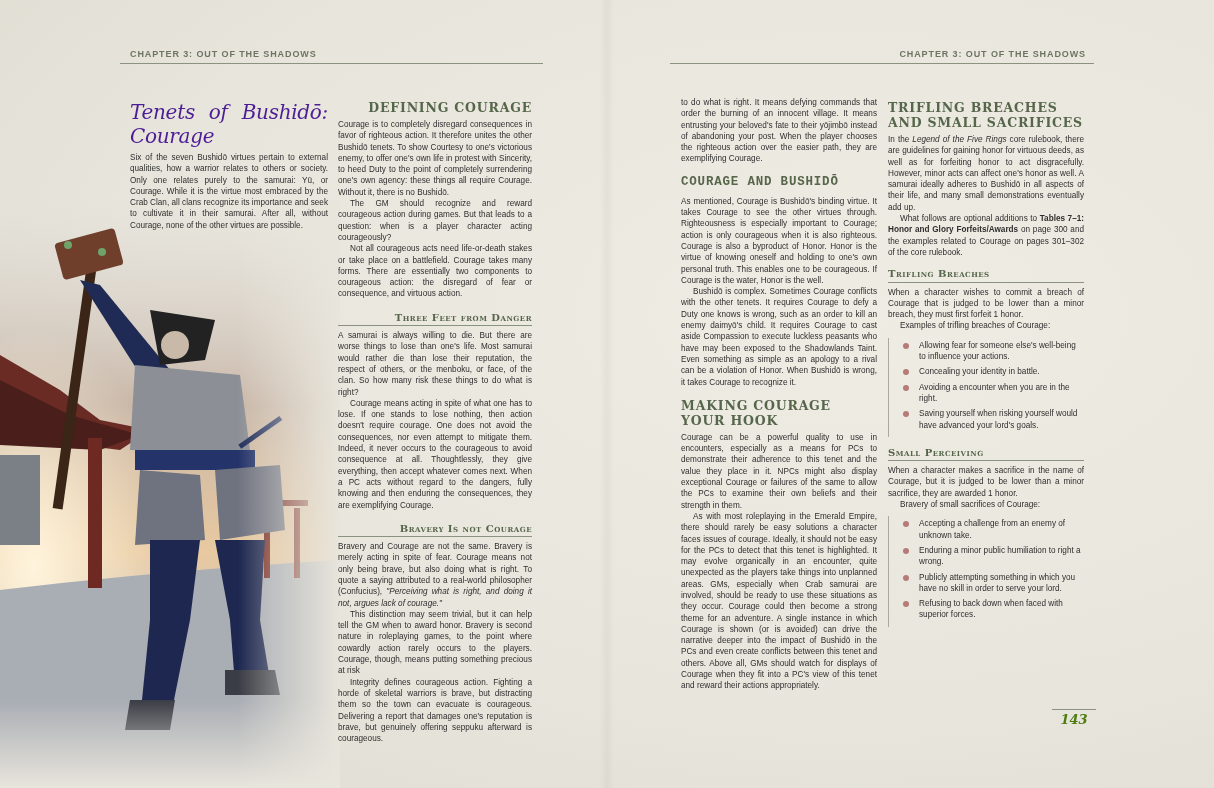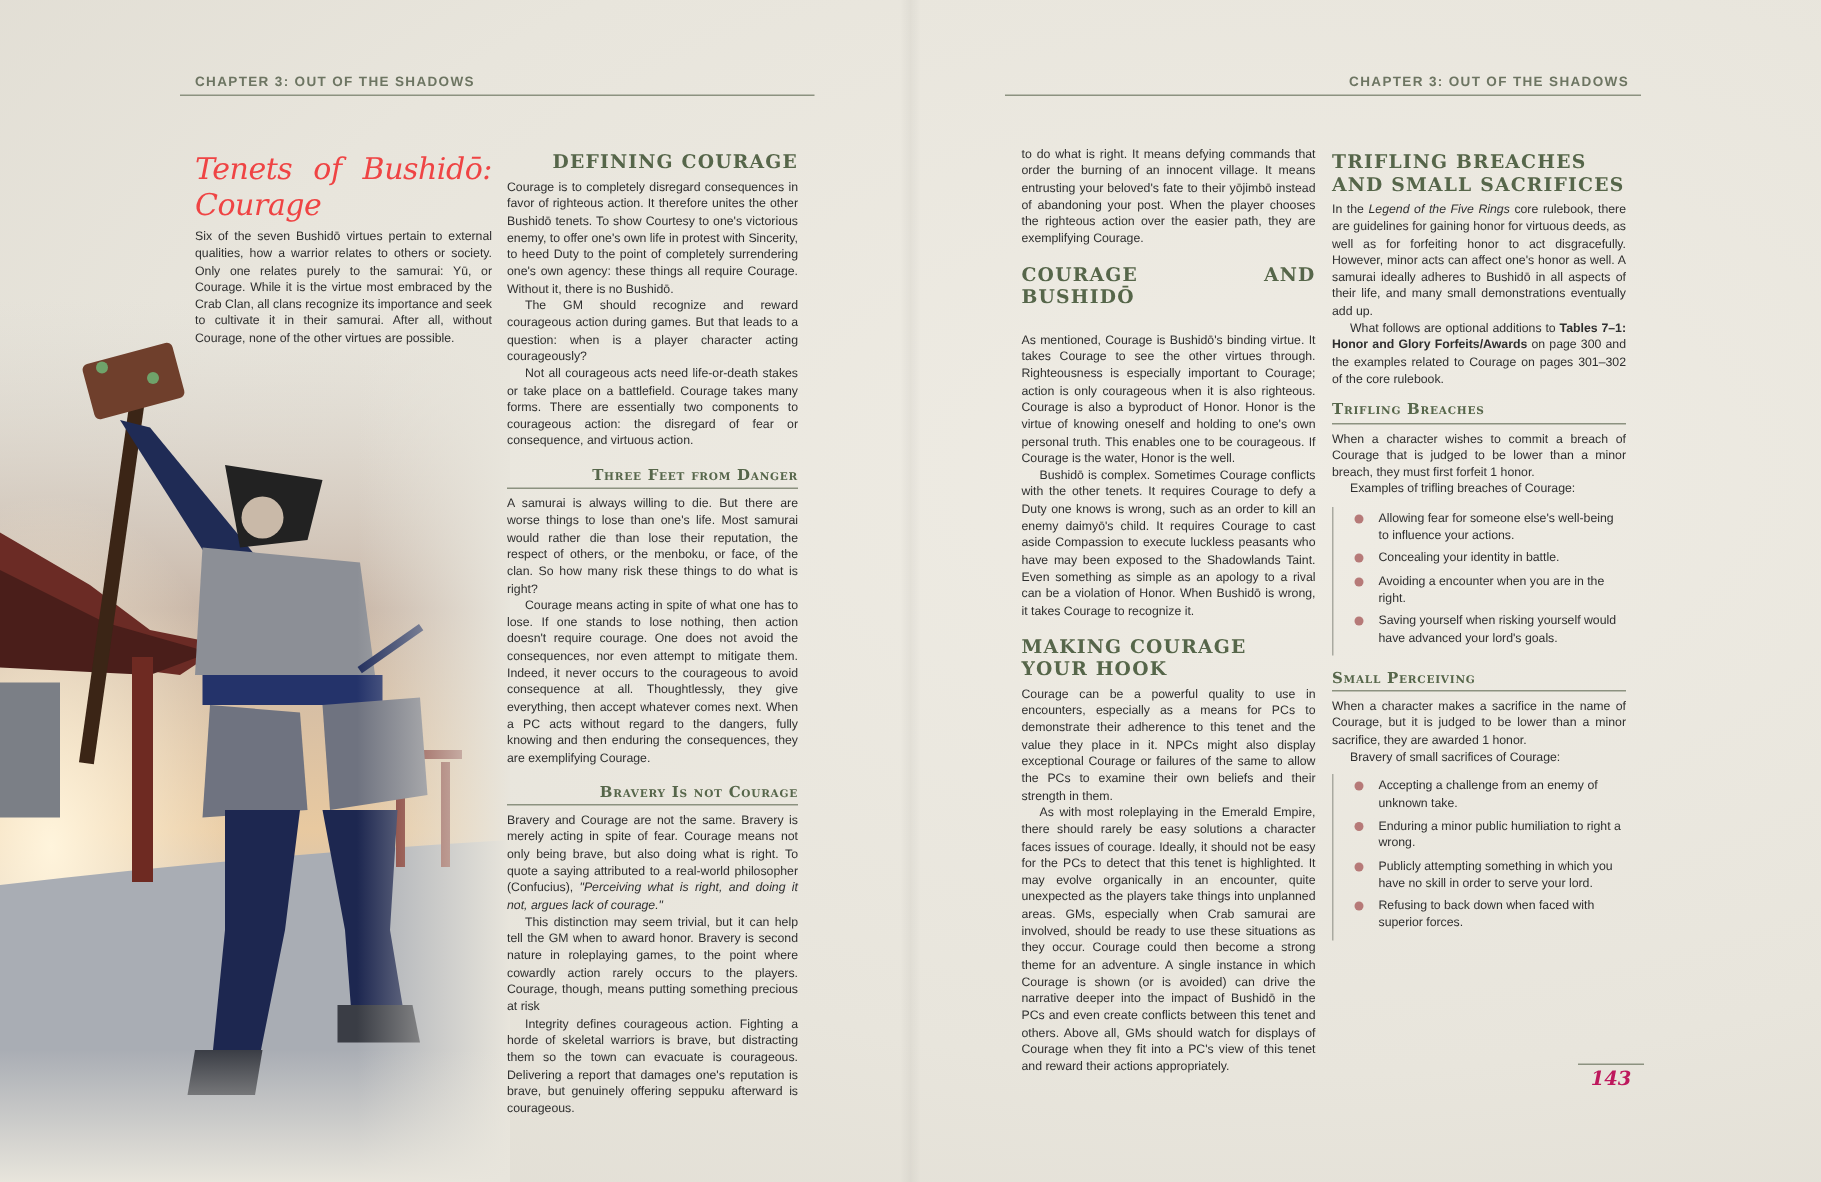--- a/index.html
+++ b/index.html
@@ -21,32 +21,32 @@
   .head-rule.right { left:670px; width:424px; }
 
   
   .illustration { position:absolute; left:0; top:200px; width:340px; height:588px; overflow:hidden; }
   .illustration svg { width:100%; height:100%; display:block; }
 
   .col { position:absolute; font-size:8.2px; line-height:11.3px; text-align:justify; color:#2e2e2e; }
   .col p { margin:0; }
   .col p.indent { text-indent:12px; }
 
-  .title-script { font-family:"DejaVu Serif", serif; font-style:italic; color:#ef4444; font-size:20px; line-height:24px; margin:0 0 4px 0; letter-spacing:-0.3px; }
+  .title-script { font-family:"DejaVu Serif", serif; font-style:italic; color:#4c1d95; font-size:20px; line-height:24px; margin:0 0 4px 0; letter-spacing:-0.3px; }
 
   .h1 { font-family:"DejaVu Serif", serif; font-weight:bold; color:#56664a; font-size:12.5px; letter-spacing:0.8px; line-height:15px; text-transform:uppercase; }
   .h1.right-align { text-align:right; }
   .h2 { font-family:"DejaVu Serif", serif; font-weight:bold; color:#56664a; font-size:10px; letter-spacing:0.5px; font-variant:small-caps; border-bottom:1px solid #8c9280; padding-bottom:2px; }
   .h2.right-align { text-align:right; }
 
   .bullets { margin:6px 0 0 0; padding:2px 0 2px 14px; border-left:1px solid #a9a9a0; list-style:none; }
   .bullets li { position:relative; padding-left:16px; margin-bottom:4px; text-align:left; }
   .bullets li::before { content:""; position:absolute; left:0; top:3px; width:6px; height:6px; border-radius:50%; background:#b67a78; }
 
-  .page-number { position:absolute; left:1052px; top:712px; width:44px; text-align:center; font-family:"DejaVu Serif", serif; font-style:italic; font-weight:bold; color:#be185d; font-size:13px; }
+  .page-number { position:absolute; left:1052px; top:712px; width:44px; text-align:center; font-family:"DejaVu Serif", serif; font-style:italic; font-weight:bold; color:#4d7c0f; font-size:13px; }
   .page-number-rule { position:absolute; left:1052px; top:709px; width:44px; height:1px; background:#8c9280; }
 </style>
 </head>
 <body>
 
 <div class="spread">
   <div class="gutter"></div>
 
   <div class="running-head left">CHAPTER 3: OUT OF THE SHADOWS</div>
   <div class="head-rule left"></div>
@@ -134,21 +134,21 @@
 
     <div class="h2 right-align" style="margin:12px 0 4px 0;">Bravery Is not Courage</div>
     <p><span>Bravery and Courage are not the same. Bravery is merely acting in spite of fear. Courage means not only being brave, but also doing what is right. To quote a saying attributed to a real-world philosopher (Confucius), </span><em>"Perceiving what is right, and doing it not, argues lack of courage."</em></p>
     <p class="indent">This distinction may seem trivial, but it can help tell the GM when to award honor. Bravery is second nature in roleplaying games, to the point where cowardly action rarely occurs to the players. Courage, though, means putting something precious at risk</p>
     <p class="indent">Integrity defines courageous action. Fighting a horde of skeletal warriors is brave, but distracting them so the town can evacuate is courageous. Delivering a report that damages one's reputation is brave, but genuinely offering seppuku afterward is courageous.</p>
   </div>
 
   <div class="col" style="left:681px; top:97px; width:196px;">
     <p>to do what is right. It means defying commands that order the burning of an innocent village. It means entrusting your beloved's fate to their yōjimbō instead of abandoning your post. When the player chooses the righteous action over the easier path, they are exemplifying Courage.</p>
 
-    <div class="h1" style="margin:10px 0 16px 0;">COURAGE AND BUSHIDŌ</div>
+    <div class="h1" style="margin:10px 0 6px 0;font-family:Liberation Mono, monospace;">COURAGE AND BUSHIDŌ</div>
     <p>As mentioned, Courage is Bushidō's binding virtue. It takes Courage to see the other virtues through. Righteousness is especially important to Courage; action is only courageous when it is also righteous. Courage is also a byproduct of Honor. Honor is the virtue of knowing oneself and holding to one's own personal truth. This enables one to be courageous. If Courage is the water, Honor is the well.</p>
     <p class="indent">Bushidō is complex. Sometimes Courage conflicts with the other tenets. It requires Courage to defy a Duty one knows is wrong, such as an order to kill an enemy daimyō's child. It requires Courage to cast aside Compassion to execute luckless peasants who have may been exposed to the Shadowlands Taint. Even something as simple as an apology to a rival can be a violation of Honor. When Bushidō is wrong, it takes Courage to recognize it.</p>
 
     <div class="h1" style="margin:10px 0 4px 0;">
       <div>MAKING COURAGE</div>
       <div>YOUR HOOK</div>
     </div>
     <p>Courage can be a powerful quality to use in encounters, especially as a means for PCs to demonstrate their adherence to this tenet and the value they place in it. NPCs might also display exceptional Courage or failures of the same to allow the PCs to examine their own beliefs and their strength in them.</p>
     <p class="indent">As with most roleplaying in the Emerald Empire, there should rarely be easy solutions a character faces issues of courage. Ideally, it should not be easy for the PCs to detect that this tenet is highlighted. It may evolve organically in an encounter, quite unexpected as the players take things into unplanned areas. GMs, especially when Crab samurai are involved, should be ready to use these situations as they occur. Courage could then become a strong theme for an adventure. A single instance in which Courage is shown (or is avoided) can drive the narrative deeper into the impact of Bushidō in the PCs and even create conflicts between this tenet and others. Above all, GMs should watch for displays of Courage when they fit into a PC's view of this tenet and reward their actions appropriately.</p>
   </div>

